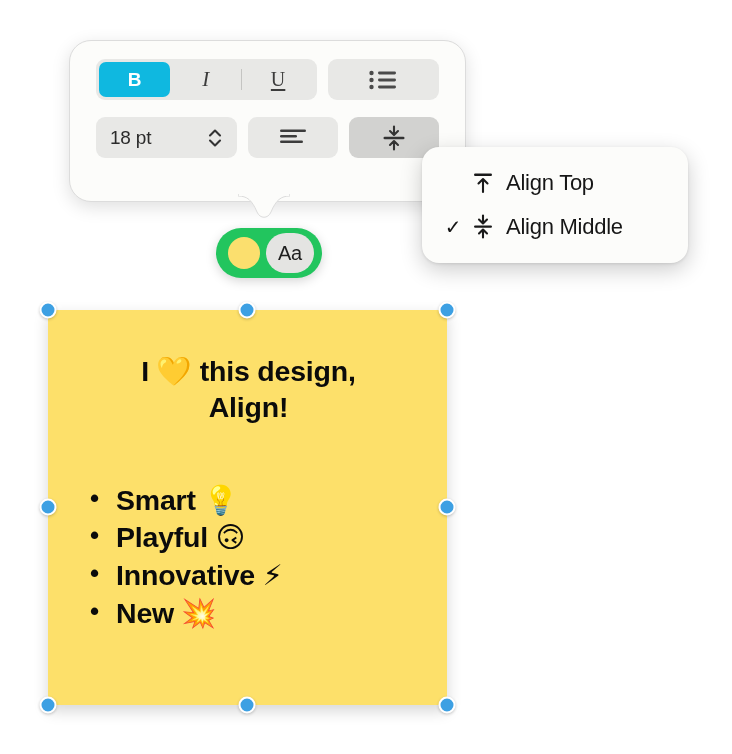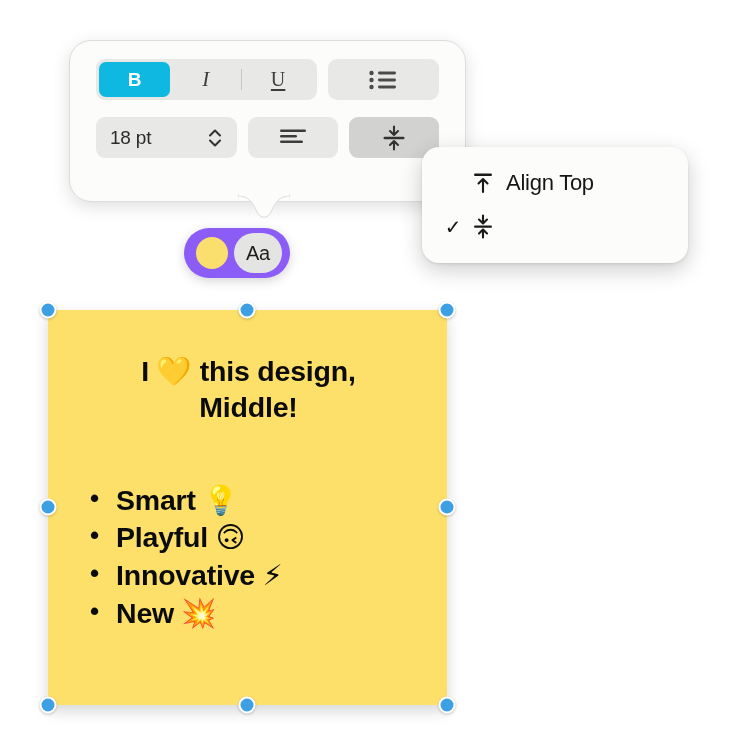--- a/index.html
+++ b/index.html
@@ -166,25 +166,25 @@
   }
   .size-label {
     font-size: 19px;
     color: #2b2b2b;
     letter-spacing: -0.2px;
   }
 
   
   .pill {
     position: absolute;
-    left: 184px;
+    left: 216px;
     top: 228px;
     width: 106px;
     height: 50px;
-    background: #8b5cf6;
+    background: #22c55e;
     border-radius: 25px;
     box-shadow: 0 3px 11px rgba(0,0,0,0.17);
     display: flex;
     align-items: center;
     padding: 0 6px;
     box-sizing: border-box;
     gap: 6px;
     z-index: 7;
   }
   .swatch {
@@ -251,21 +251,21 @@
 </style>
 </head>
 <body>
 
 <div class="stage">
 
   <div class="note">
     <div class="note-inner">
       <div class="note-heading">
         <span>I </span><span class="heart-emoji">💛</span><span> this design,</span><br>
-        <span>Middle!</span>
+        <span>Align!</span>
       </div>
 
       <ul class="note-list">
         <li>
           <span>Smart</span>
           <span class="emoji">💡</span>
         </li>
         <li>
           <span>Playful</span>
           <span class="emoji">🙃</span>
@@ -365,17 +365,18 @@
 
     <div class="menu-item">
       <span class="menu-check">✓</span>
       <span class="menu-icon">
         <svg width="22" height="26" viewBox="0 0 22 26">
           <path d="M11 1.5 L11 9 M7 5.5 L11 9.5 L15 5.5" fill="none" stroke="#1a1a1a" stroke-width="2.1" stroke-linecap="round" stroke-linejoin="round"></path>
           <rect x="2" y="11.4" width="18" height="2.4" rx="1.2" fill="#1a1a1a"></rect>
           <path d="M11 23.5 L11 16 M7 19.5 L11 15.5 L15 19.5" fill="none" stroke="#1a1a1a" stroke-width="2.1" stroke-linecap="round" stroke-linejoin="round"></path>
         </svg>
       </span>
+      <span class="menu-label">Align Middle</span>
     </div>
 
   </div>
 
 </div>
 
 </body></html>

